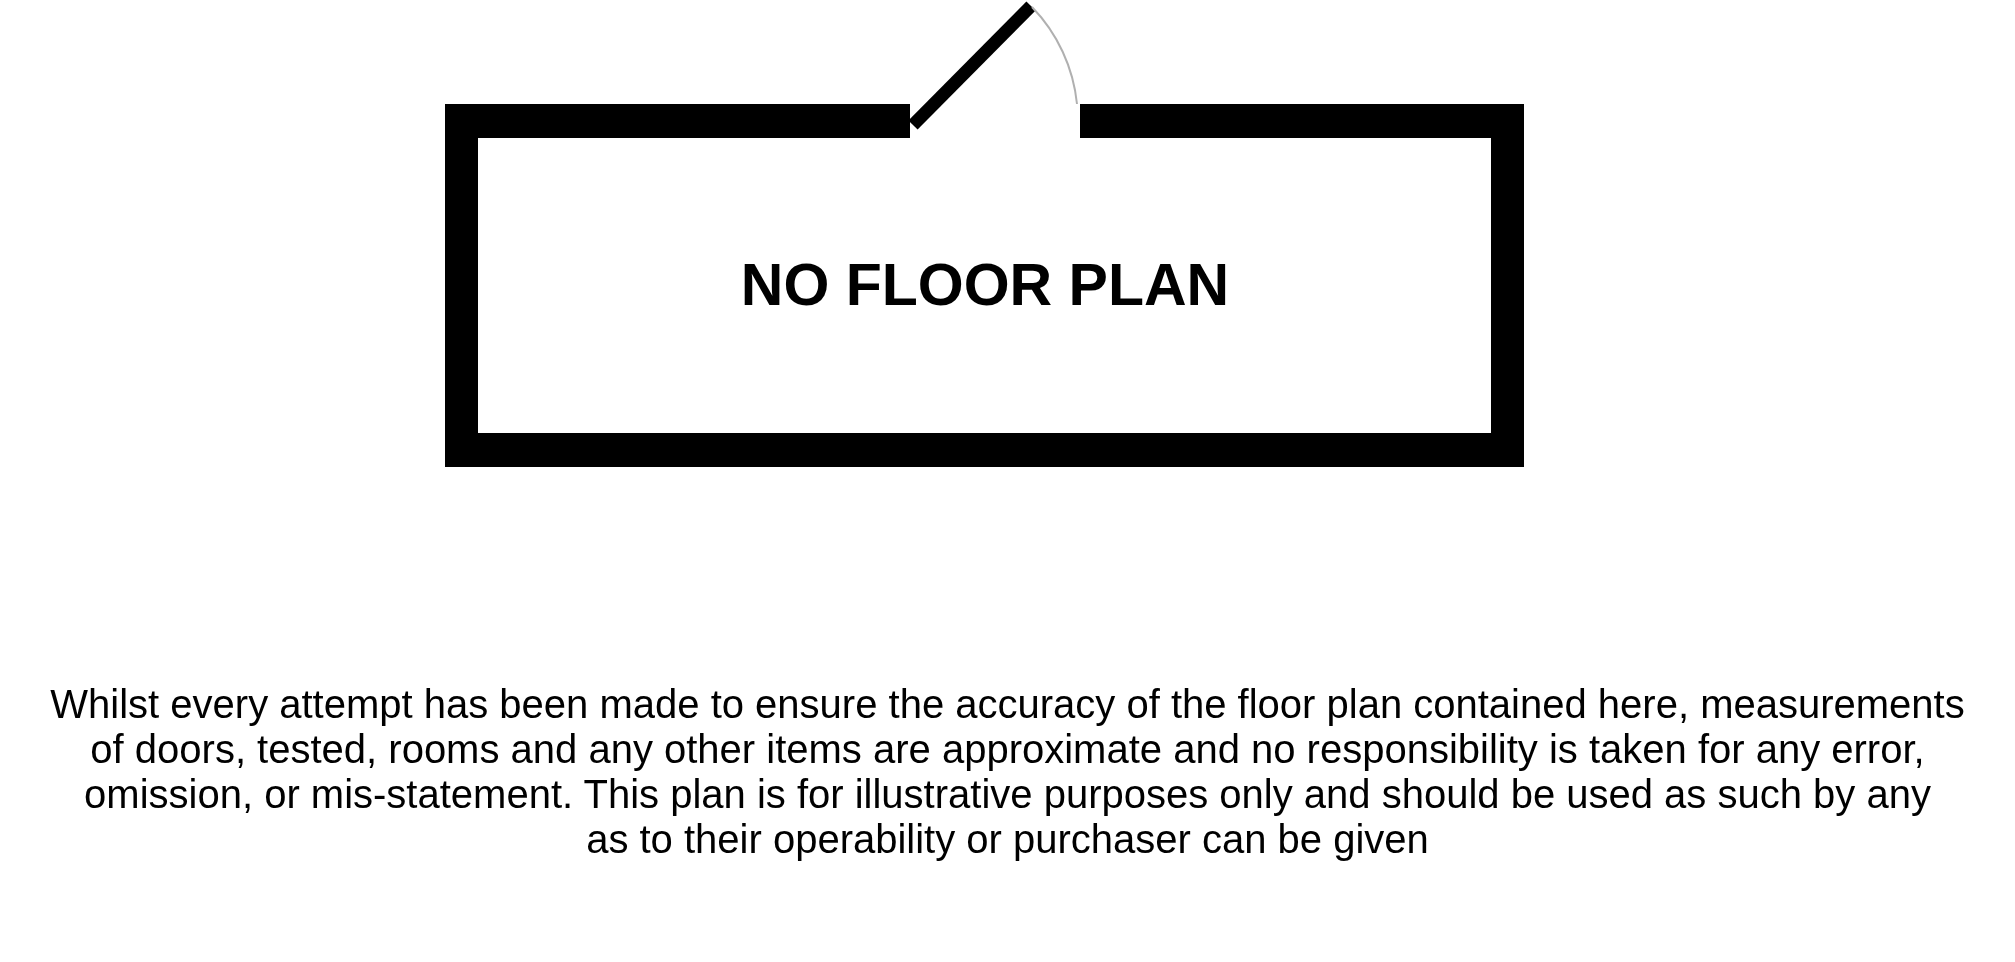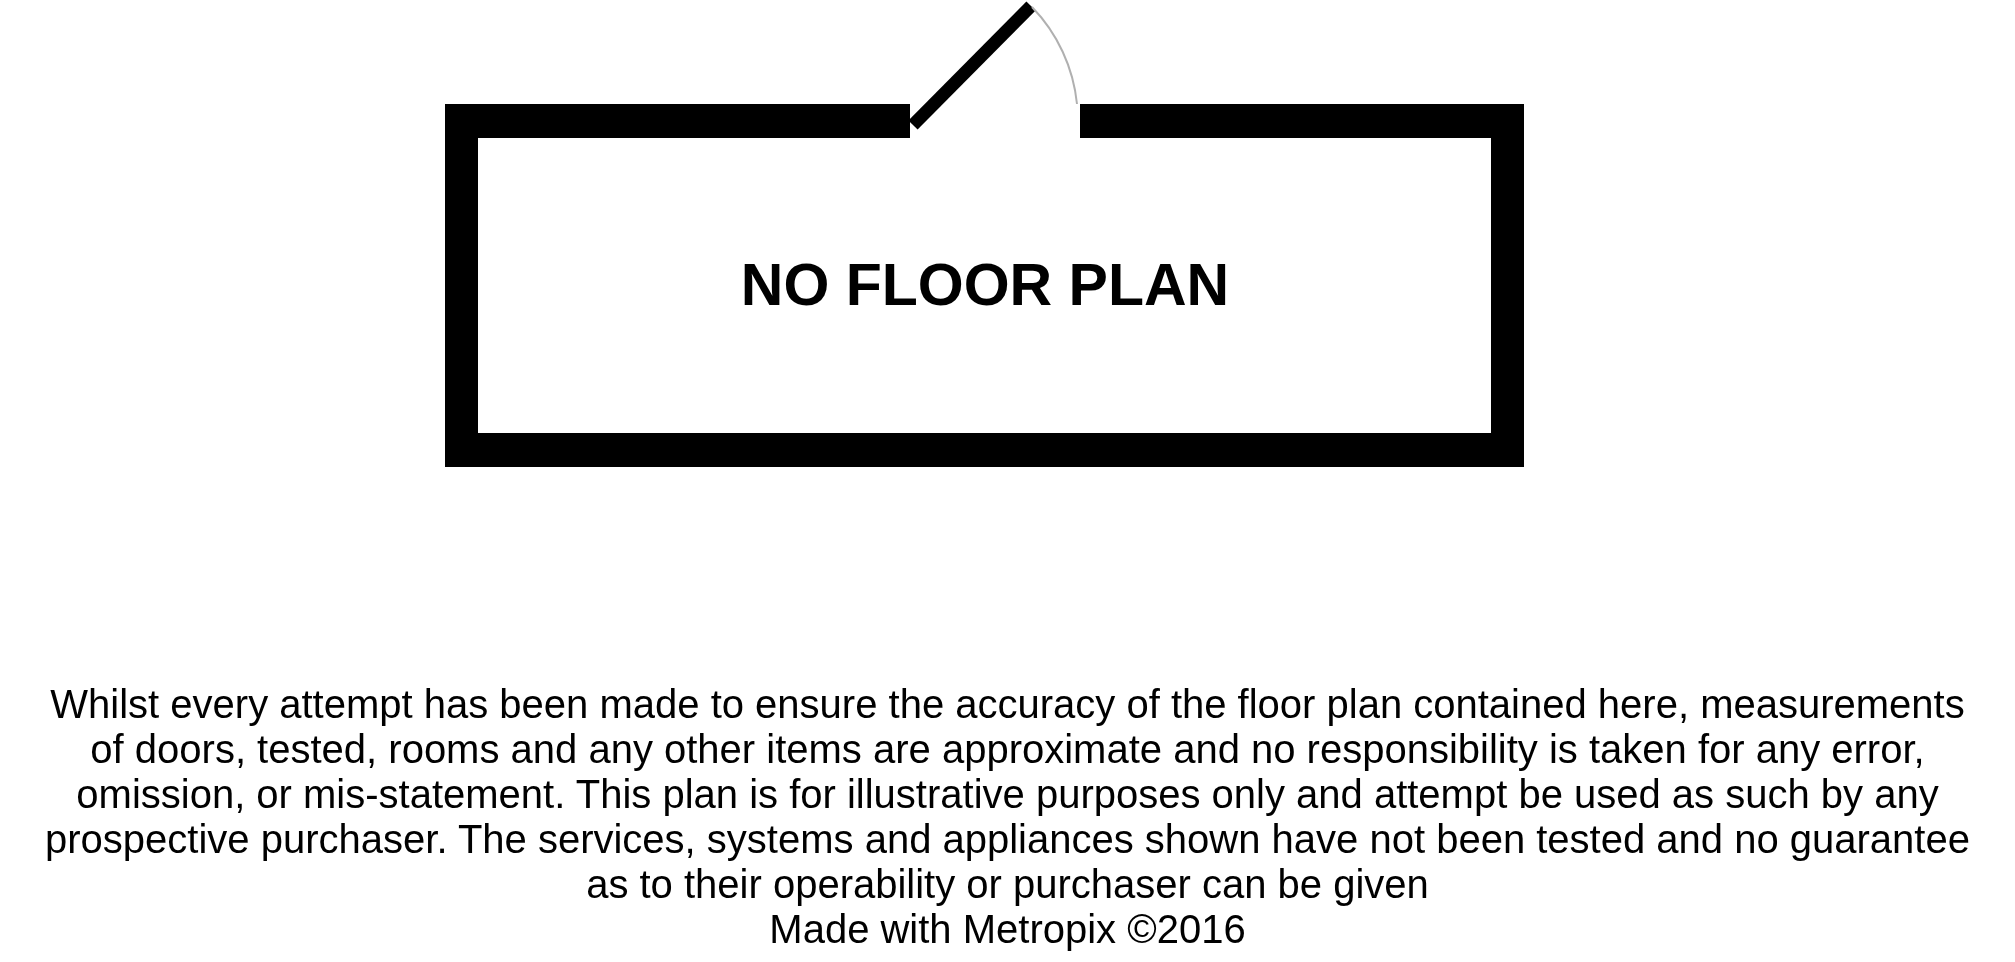--- a/index.html
+++ b/index.html
@@ -69,19 +69,17 @@
       <line x1="913" y1="125" x2="1031" y2="6" stroke="var(--wall)" stroke-width="13"></line>
       <path d="M 1032 7 A 163 163 0 0 1 1077 104" fill="none" stroke="var(--door-arc)" stroke-width="2"></path>
     </g>
   </svg>
 
   <div class="no-plan-label">NO FLOOR PLAN</div>
 
   <div class="disclaimer">
     <div class="disclaimer-line">Whilst every attempt has been made to ensure the accuracy of the floor plan contained here, measurements</div>
     <div class="disclaimer-line">of doors, tested, rooms and any other items are approximate and no responsibility is taken for any error,</div>
-    <div class="disclaimer-line">omission, or mis-statement. This plan is for illustrative purposes only and attempt be used as such by any</div>
-    <div class="disclaimer-line">prospective purchaser. The services, systems and appliances shown have not been tested and no guarantee</div>
+    <div class="disclaimer-line">omission, or mis-statement. This plan is for illustrative purposes only and should be used as such by any</div>
     <div class="disclaimer-line">as to their operability or purchaser can be given</div>
-    <div class="credit-line">Made with Metropix ©2016</div>
   </div>
 
 </div>
 
 </body></html>

